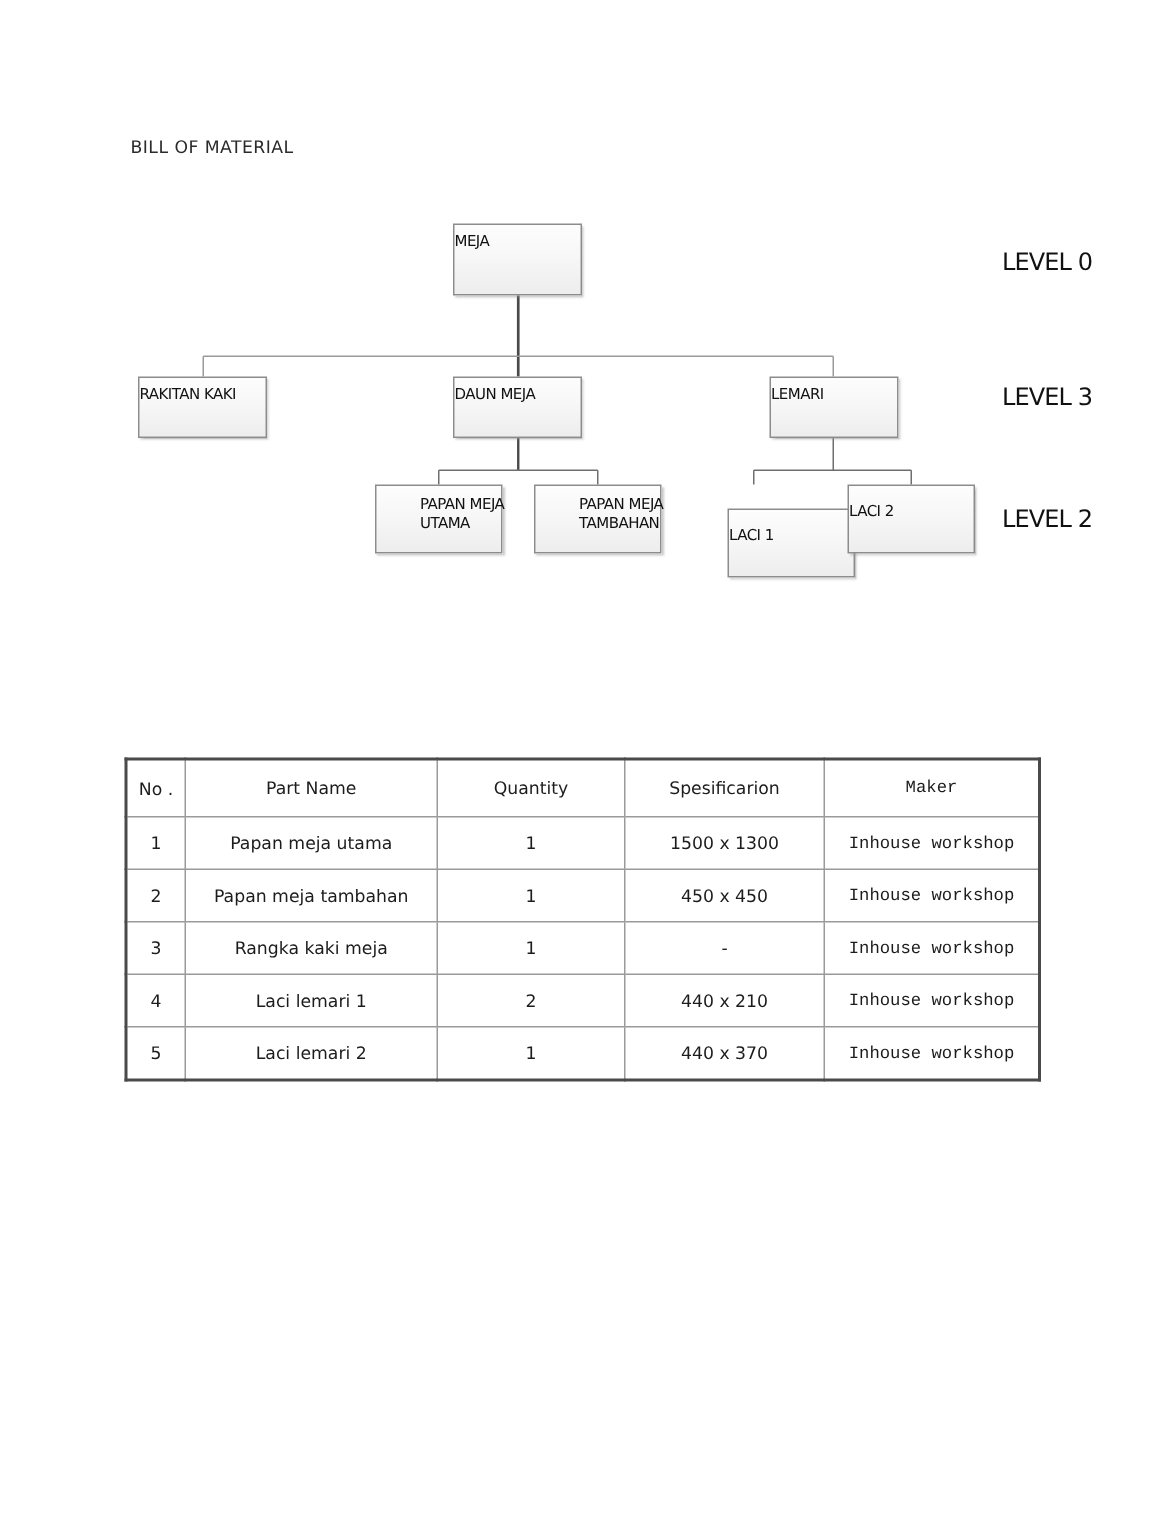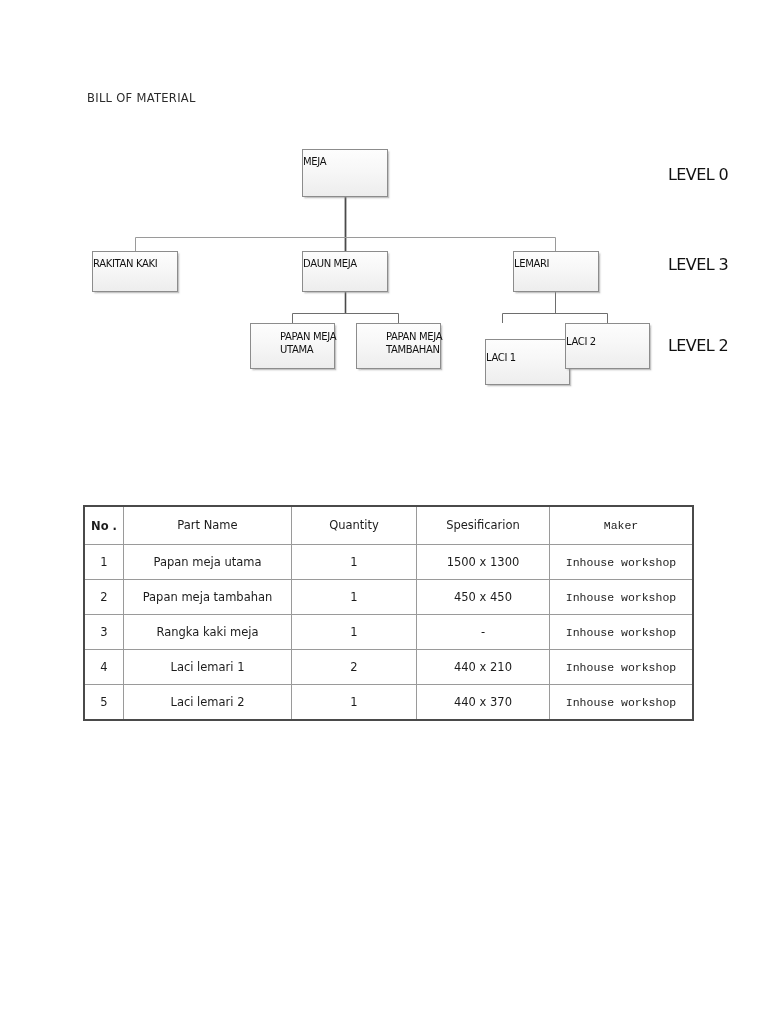--- a/index.html
+++ b/index.html
@@ -100,21 +100,20 @@
 
   .col-no      { width: 34px; }
   .col-part    { width: 163px; }
   .col-qty     { width: 120px; }
   .col-spec    { width: 128px; }
   .col-maker   { width: 138px; font-family: Liberation Mono, monospace; }
 
   .no-cell-text {
     display: block;
     line-height: 14px;
-    font-weight: bold;
   }
   .maker-cell {
     line-height: 18px;
   }
 </style>
 </head>
 <body>
 
 <div class="doc-title">BILL OF MATERIAL</div>
 

